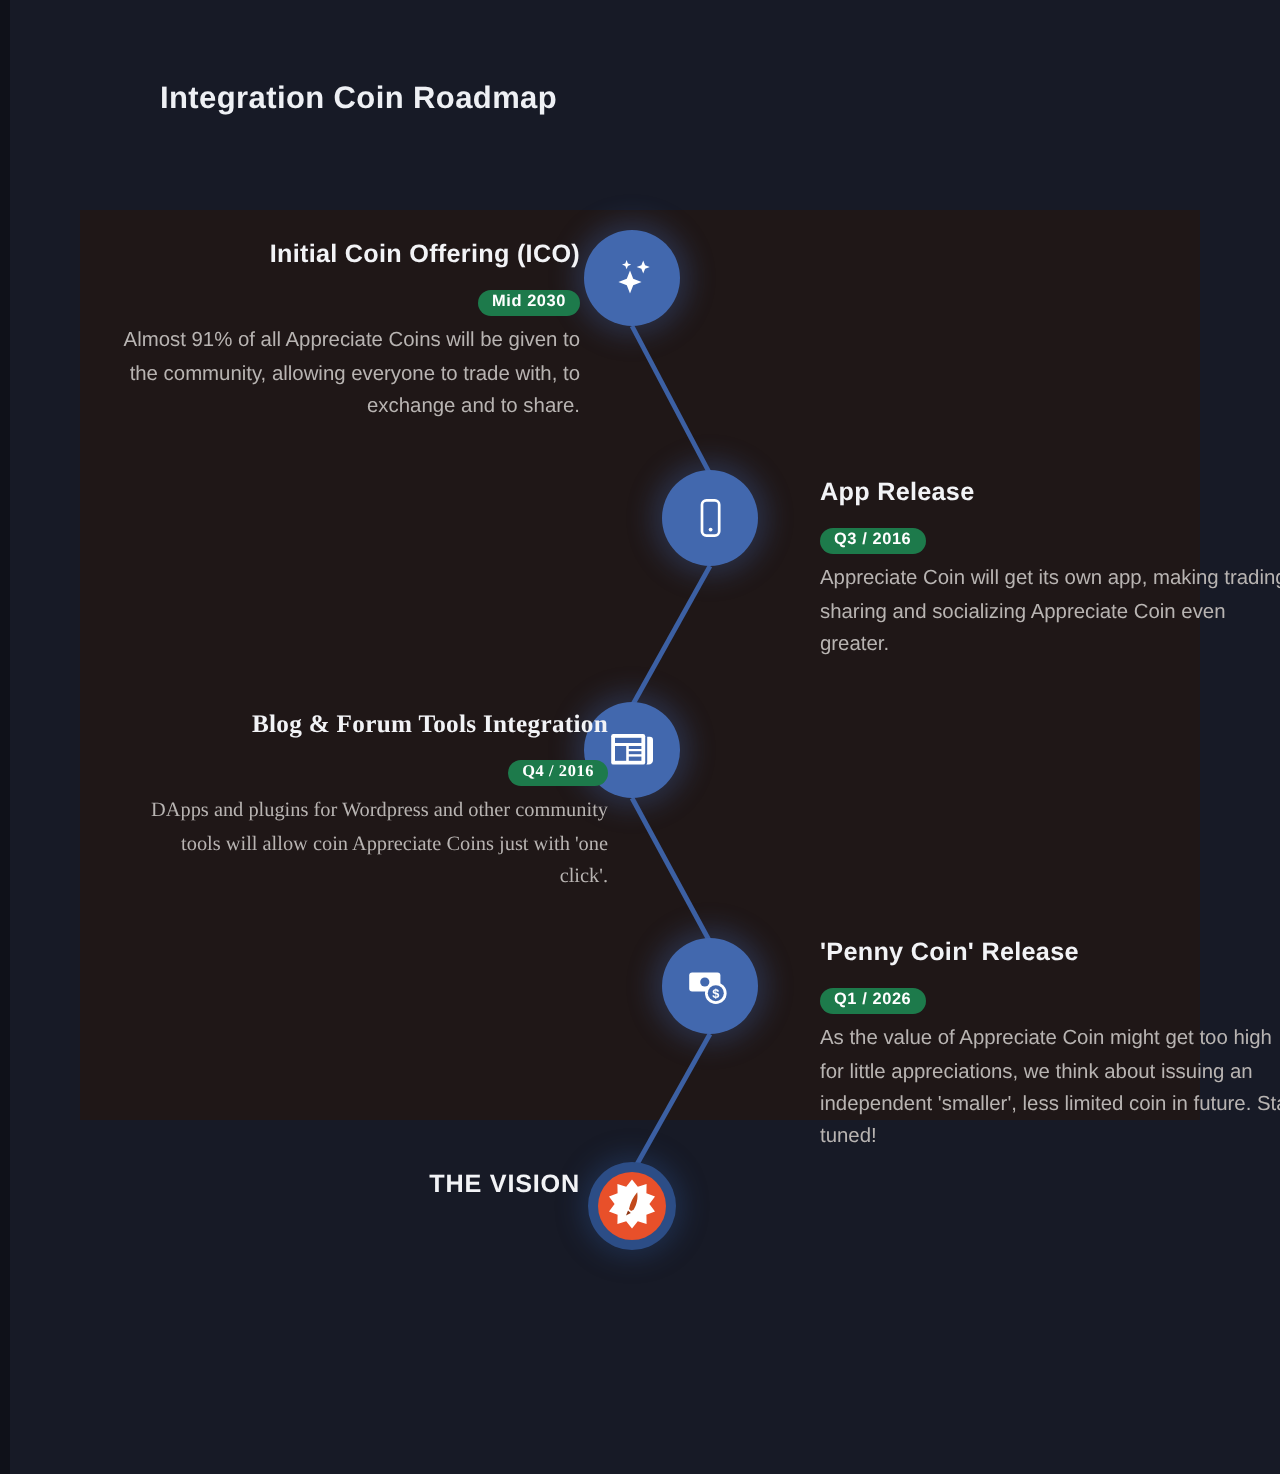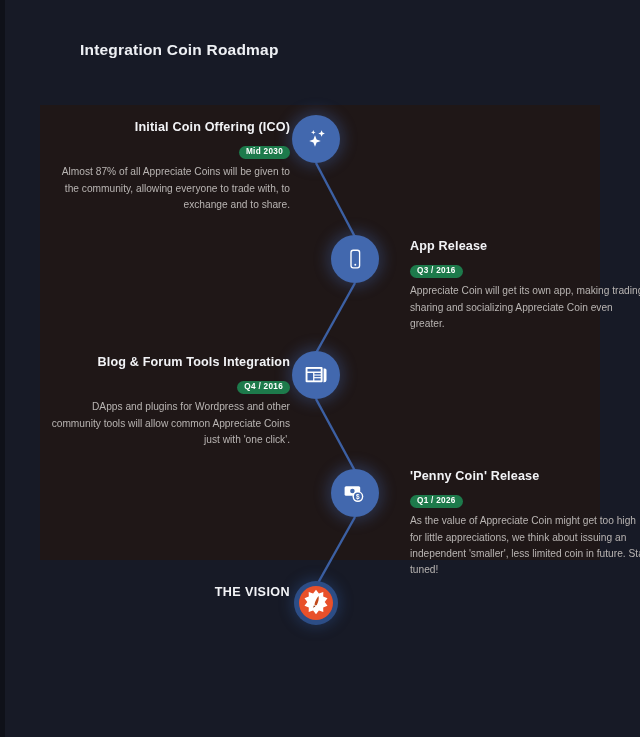--- a/index.html
+++ b/index.html
@@ -204,37 +204,37 @@
           </svg>
         </span>
       </div>
     </div>
 
     <div class="milestone left" style="left:10px; top:14px;">
       <div class="m-title">Initial Coin Offering (ICO)</div>
       <div class="badge-row">
         <span class="badge">Mid 2030</span>
       </div>
-      <div class="m-desc">Almost 87% of all Appreciate Coins will be given to the community, allowing everyone to trade with, to exchange and to share.</div>
+      <div class="m-desc">Almost 91% of all Appreciate Coins will be given to the community, allowing everyone to trade with, to exchange and to share.</div>
     </div>
 
     <div class="milestone right" style="left:370px; top:133px;">
       <div class="m-title">App Release</div>
       <div class="badge-row">
         <span class="badge">Q3 / 2016</span>
       </div>
       <div class="m-desc">Appreciate Coin will get its own app, making trading, sharing and socializing Appreciate Coin even greater.</div>
     </div>
 
-    <div class="milestone left" style="left:10px; top:249px;">
+    <div class="milestone left" style="left:24px; top:249px;font-family:Liberation Serif, serif;">
       <div class="m-title">Blog &amp; Forum Tools Integration</div>
       <div class="badge-row">
         <span class="badge">Q4 / 2016</span>
       </div>
-      <div class="m-desc">DApps and plugins for Wordpress and other community tools will allow common Appreciate Coins just with 'one click'.</div>
+      <div class="m-desc">DApps and plugins for Wordpress and other community tools will allow coin Appreciate Coins just with 'one click'.</div>
     </div>
 
     <div class="milestone right" style="left:370px; top:363px;">
       <div class="m-title">'Penny Coin' Release</div>
       <div class="badge-row">
         <span class="badge">Q1 / 2026</span>
       </div>
       <div class="m-desc">As the value of Appreciate Coin might get too high for little appreciations, we think about issuing an independent 'smaller', less limited coin in future. Stay tuned!</div>
     </div>
 

